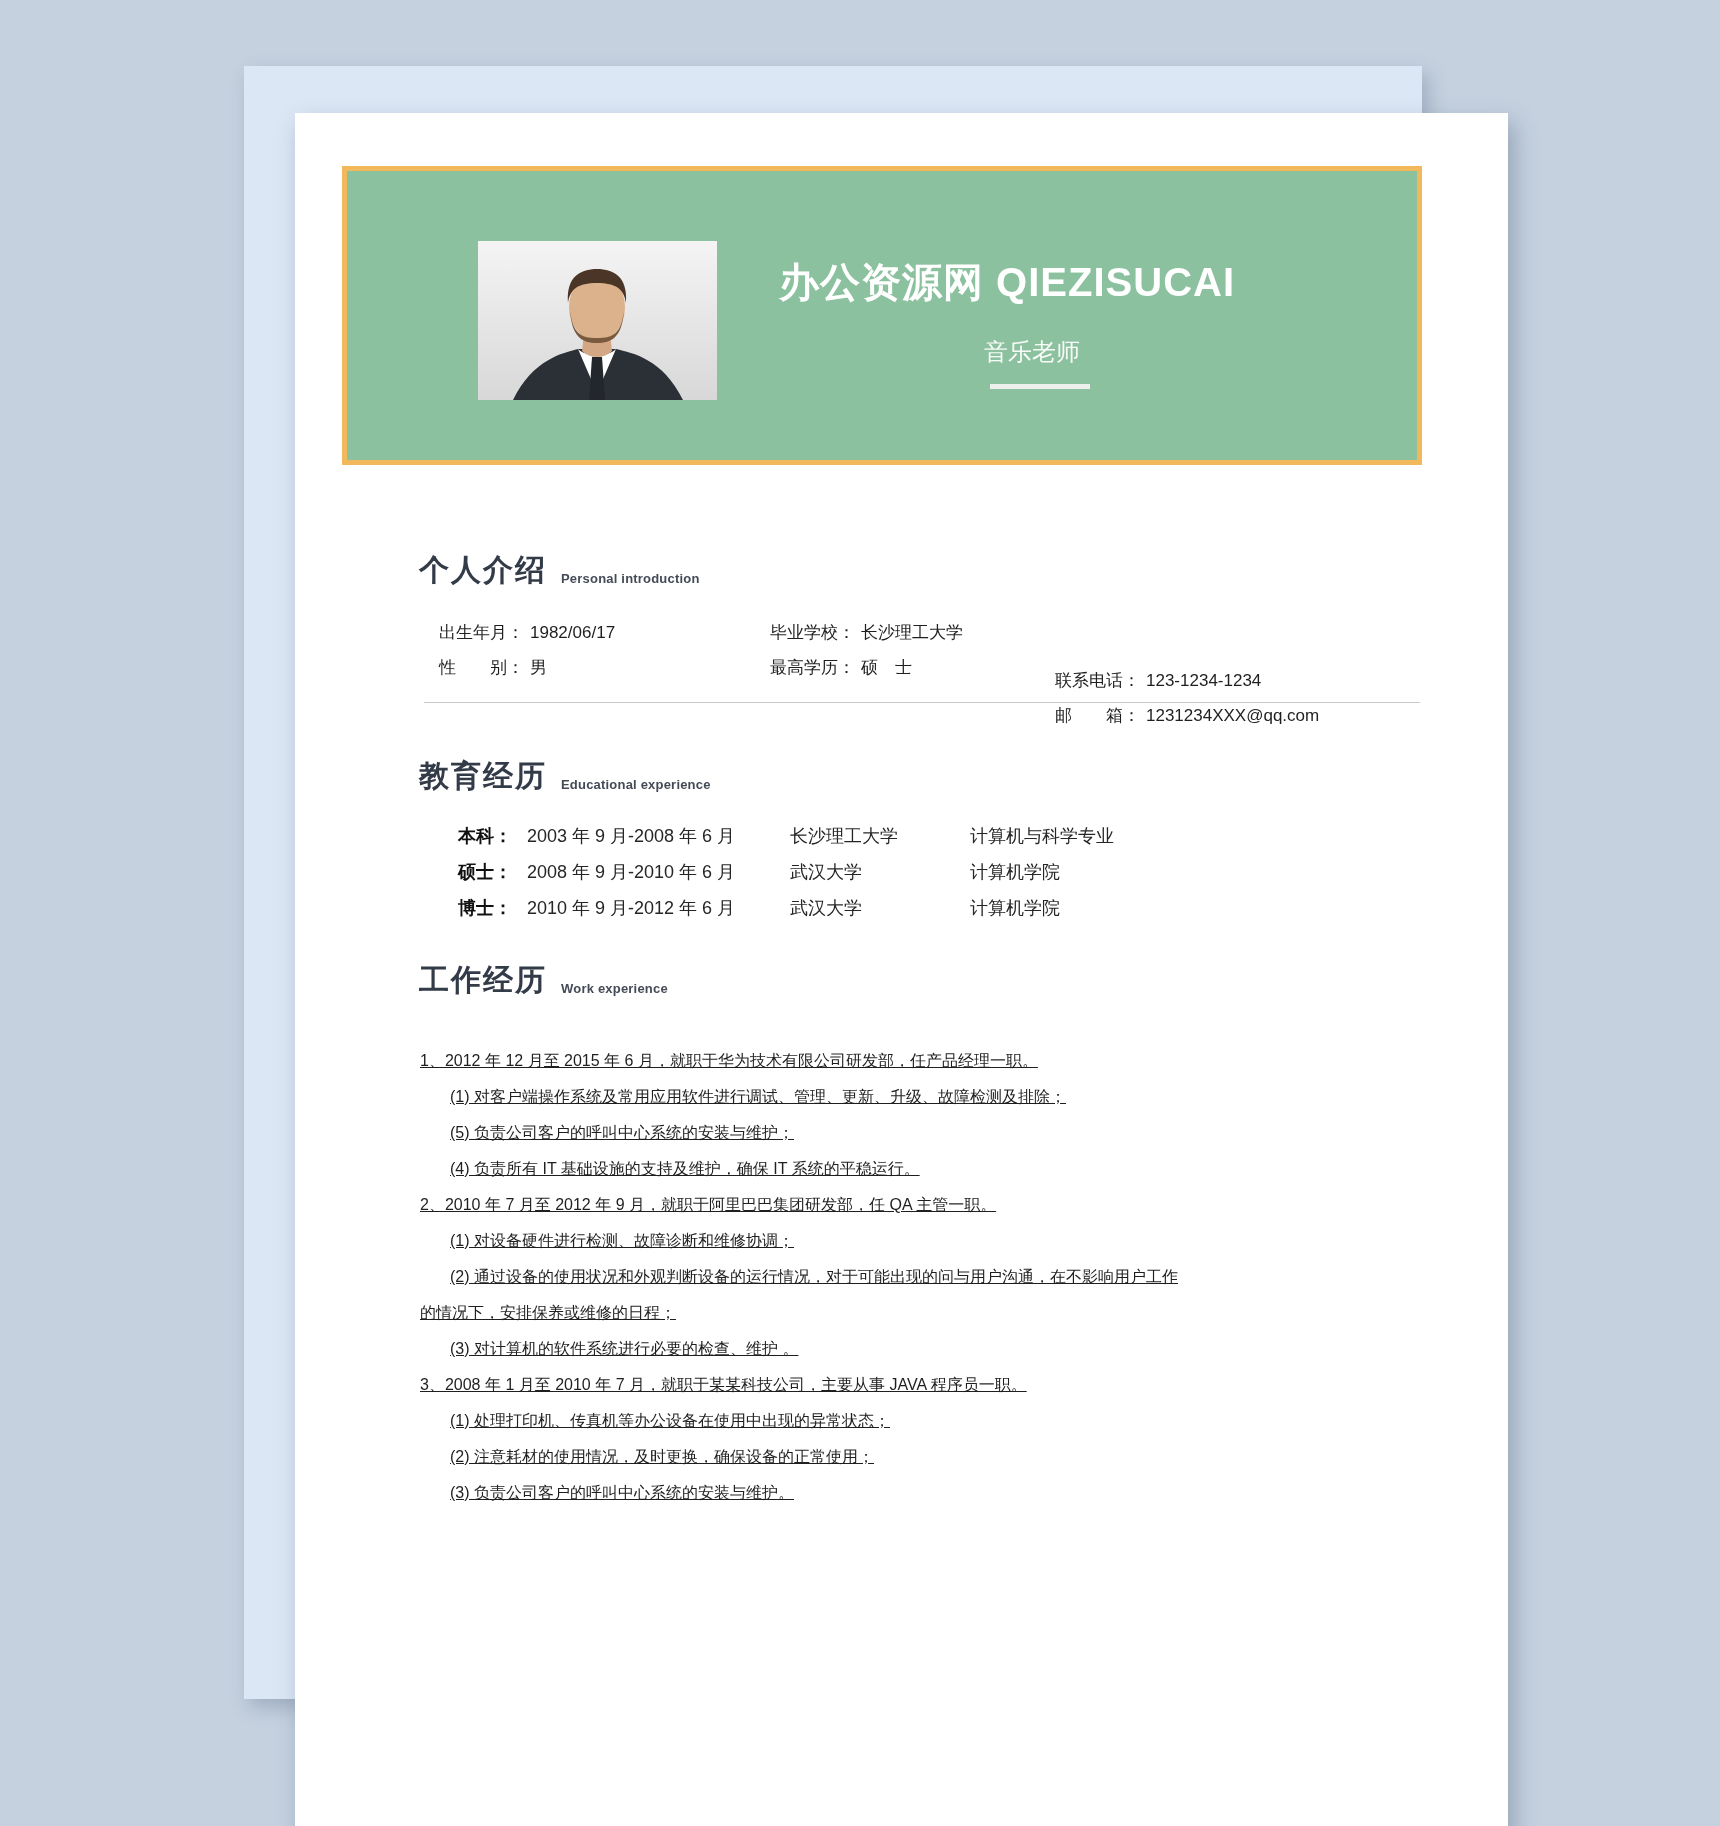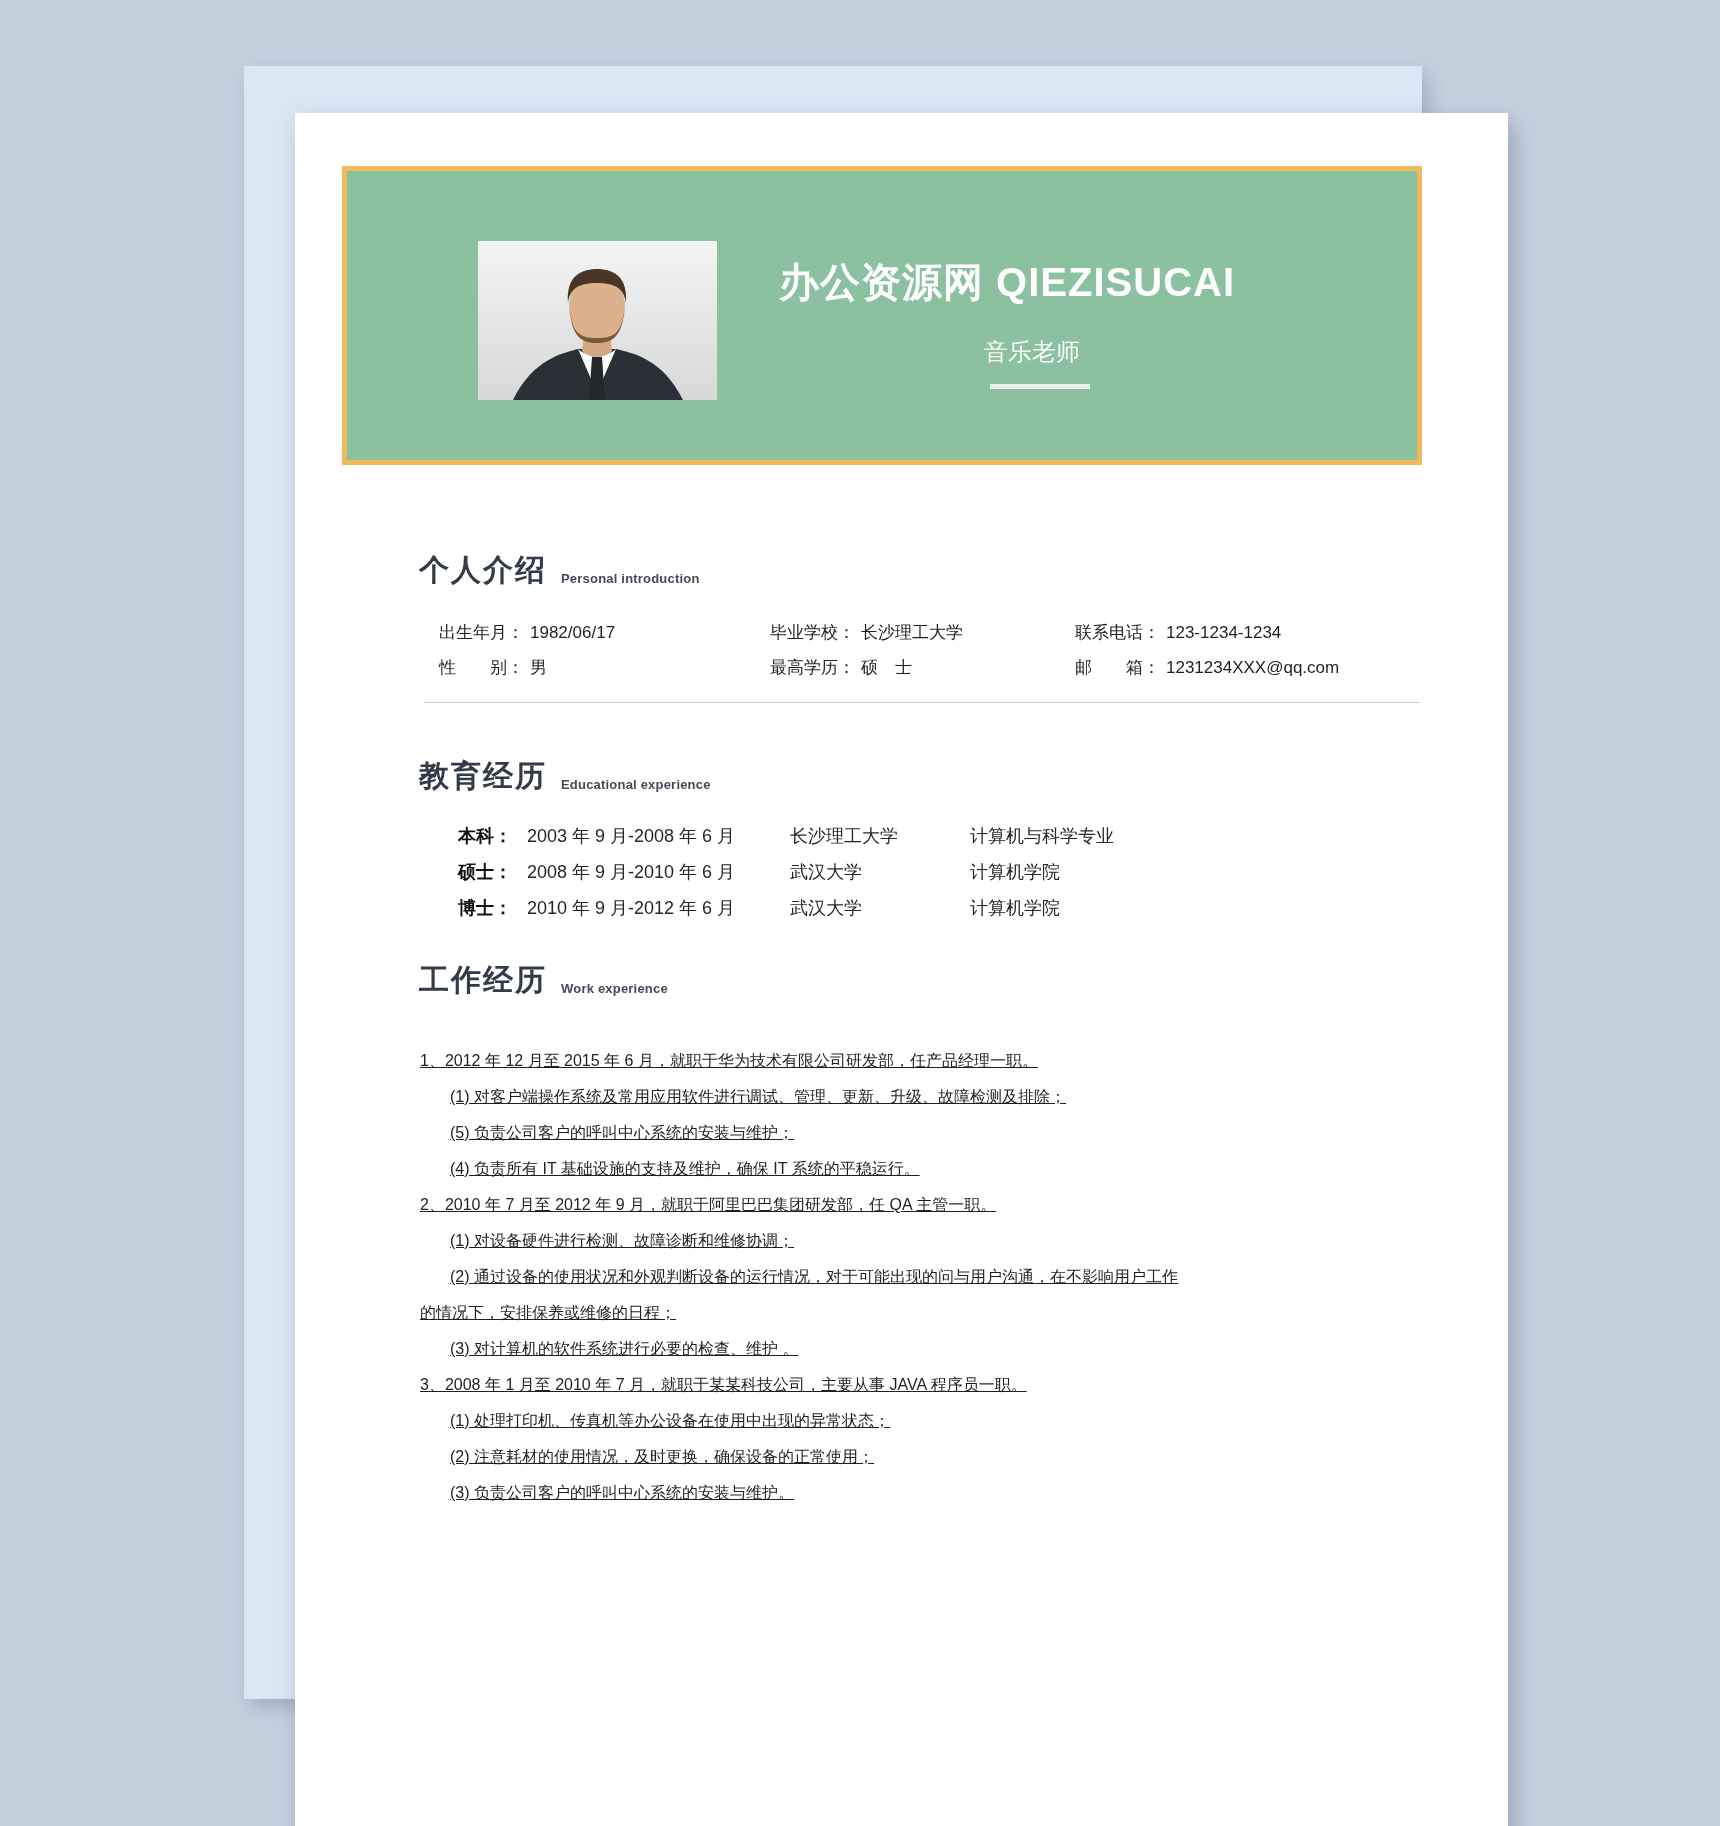--- a/index.html
+++ b/index.html
@@ -51,21 +51,21 @@
   }
   .sec-zh{font-size:30px;font-weight:bold;color:#333B48;letter-spacing:2px;}
   .sec-en{font-size:13px;font-weight:bold;color:#444B57;padding-bottom:5px;letter-spacing:.2px;}
   .h-personal{top:437px;align-items:flex-end;}
   .h-education{top:643px;}
   .h-work{top:847px;}
   
   .p-cell{position:absolute;font-size:17px;white-space:nowrap;color:#1f1f1f;}
   .p-cell .lbl{margin-right:6px;}
   .r1{top:508px;} .r2{top:543px;}
-  .c1{left:144px;} .c2{left:475px;} .c3{left:780px;}
+  .c1{left:144px;} .c2{left:475px;} .c3{left:760px;margin-top:48px;}
   .divider{
     position:absolute;left:129px;top:589px;width:996px;height:1px;background:#C9C9C9;
   }
   
   .edu-row{position:absolute;font-size:18px;white-space:nowrap;height:36px;line-height:36px;}
   .edu-row .deg{position:absolute;left:128px;font-weight:bold;color:#111;}
   .edu-row .per{position:absolute;left:197px;}
   .edu-row .sch{position:absolute;left:460px;}
   .edu-row .maj{position:absolute;left:640px;}
   .e1{top:705px;} .e2{top:741px;} .e3{top:777px;}

